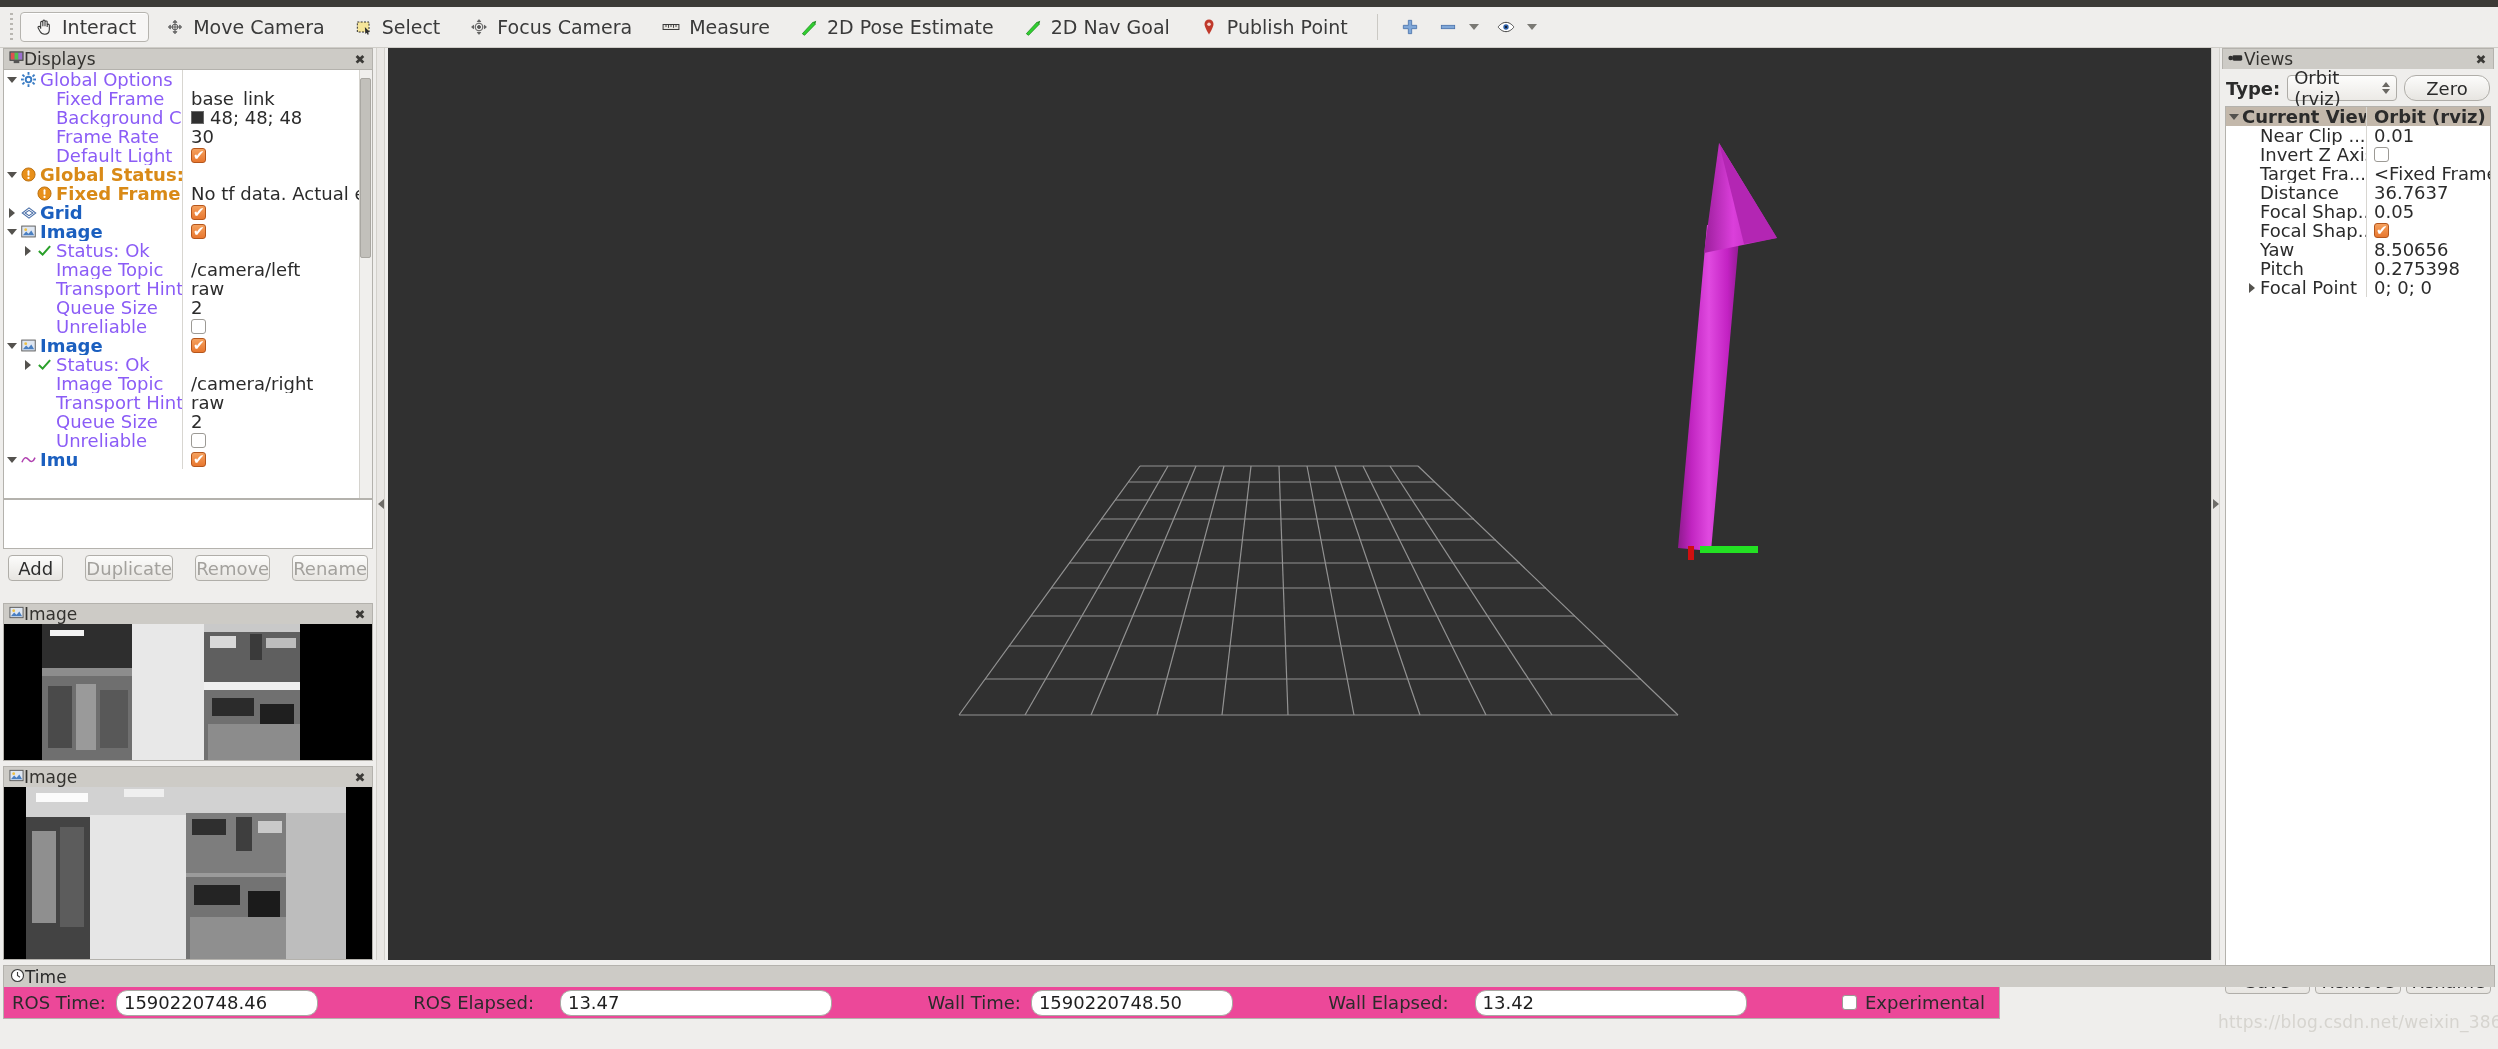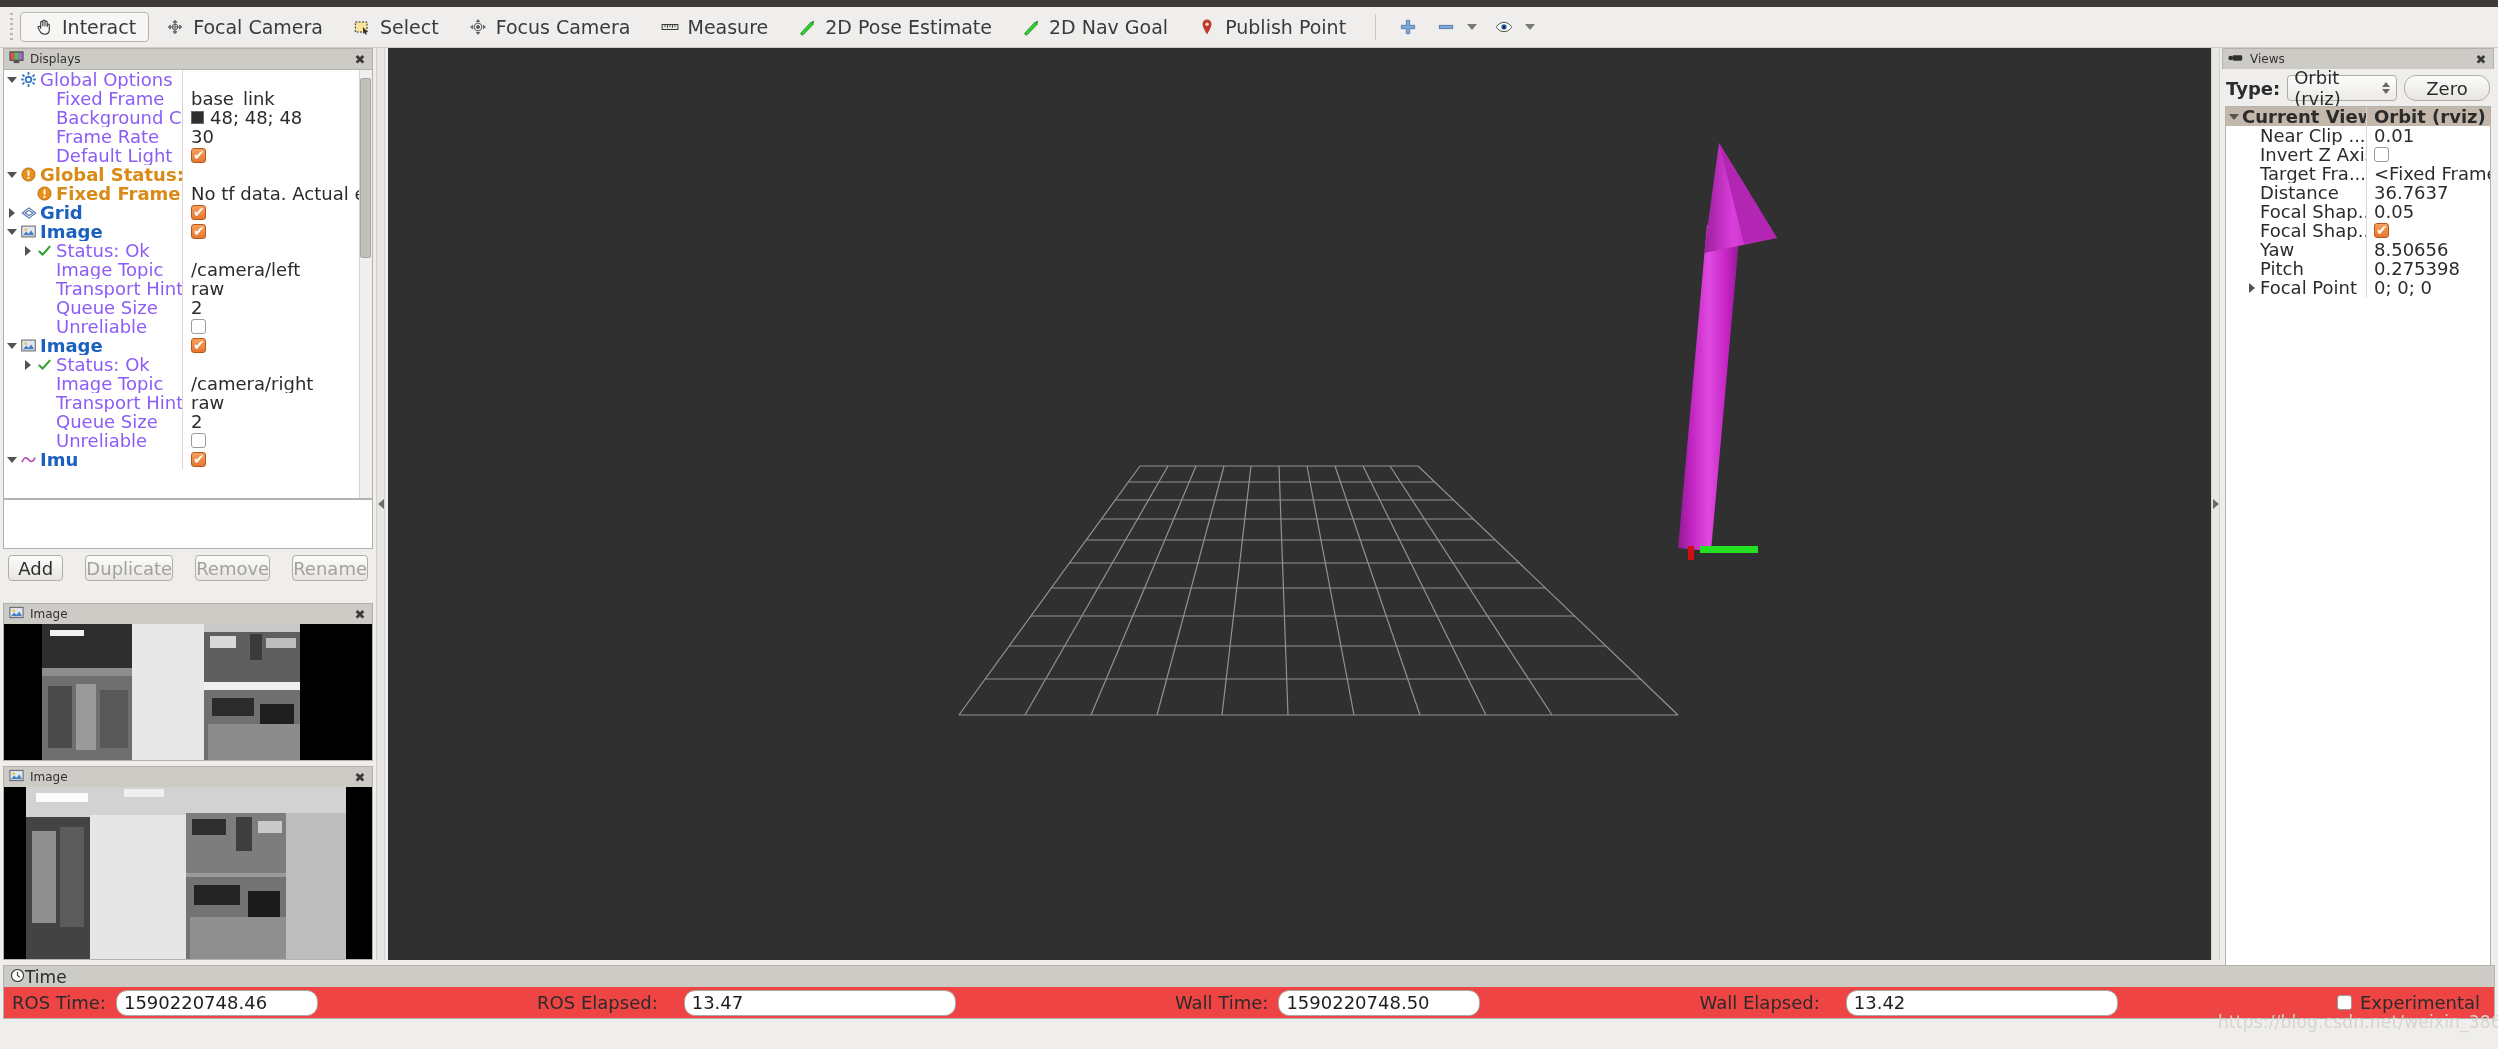--- a/index.html
+++ b/index.html
@@ -59,21 +59,21 @@
     border-top: 6px solid #7a7974;
   }
 
   
   .panel-title {
     height: 21px; background: #cdcbc6;
     display: flex; align-items: center; padding: 0 5px;
     font-size: 17px; color: #33322f;
     border: 1px solid #b4b2ad; border-bottom: none;
   }
-  .panel-title .pt-label { margin-left: 6px; font-size: 12px; }
+  .panel-title .pt-label { font-size: 17px; }
   .panel-title .pt-close {
     margin-left: auto; width: 14px; height: 14px;
     display: flex; align-items: center; justify-content: center;
     font-size: 13px; color: #3b3a37;
   }
 
   
   .left-dock {
     position: absolute; left: 3px; top: 48px;
     width: 370px; height: 912px;
@@ -199,22 +199,22 @@
   .views-btnrow { position: absolute; left: 3px; top: 920px; width: 266px; display: flex; gap: 5px; }
   .views-btnrow .qbtn { height: 26px; }
 
   
   .time-panel { position: absolute; left: 3px; top: 965px; width: 2492px; height: 54px; }
   .time-title {
     height: 22px; background: #cdcbc6; display: flex; align-items: center;
     padding: 0 6px; font-size: 17px; border: 1px solid #b4b2ad; border-bottom: none;
   }
   .time-fields {
-    position: absolute; left: 0; top: 22px; width: 2492px; height: 32px;
-    background: #ef4444; border: 1px solid #b4b2ad; border-top: none;
+    position: absolute; left: 0; top: 22px; width: 1997px; height: 32px;
+    background: #ec4899; border: 1px solid #b4b2ad; border-top: none;
     display: flex; align-items: center; padding: 0 8px; gap: 10px;
   }
   .tf-label { font-size: 18px; white-space: nowrap; }
   .tf-input {
     height: 26px; background: #fff; border: 1px solid #a9a7a2; border-radius: 11px;
     display: flex; align-items: center; padding: 0 7px; font-size: 18px; color: #1e1e1e;
   }
   .tf-w1 { width: 202px; }
   .tf-w2 { width: 272px; margin-left: 16px; }
   .tf-spacer { flex: 1; }
@@ -270,21 +270,21 @@
     <div class="tb-btn">
       <span class="tb-icon">
         <svg viewBox="0 0 24 24" width="22" height="20">
           <g fill="none" stroke="#5a5a5a" stroke-width="1.2">
             <path d="M12 4l2.2 2.4h-4.4zM12 20l2.2-2.4h-4.4zM4 12l2.4-2.2v4.4zM20 12l-2.4-2.2v4.4z" fill="#7f7f7f"></path>
             <circle cx="12" cy="12" r="3.4"></circle>
             <path d="M12 7.2v9.6M7.2 12h9.6"></path>
           </g>
         </svg>
       </span>
-      <span>Focal Camera</span>
+      <span>Move Camera</span>
     </div>
 
     <div class="tb-btn">
       <span class="tb-icon">
         <svg viewBox="0 0 24 24" width="22" height="20">
           <rect x="4" y="6" width="14" height="12" fill="#f6e59a" stroke="#2f2f2f" stroke-width="1.2" stroke-dasharray="2.4 1.6"></rect>
           <path d="M13 12l6 6-2.2.3 1 2.3-1.5.7-1-2.3-1.6 1.5z" fill="#2f2f2f"></path>
         </svg>
       </span>
       <span>Select</span>

